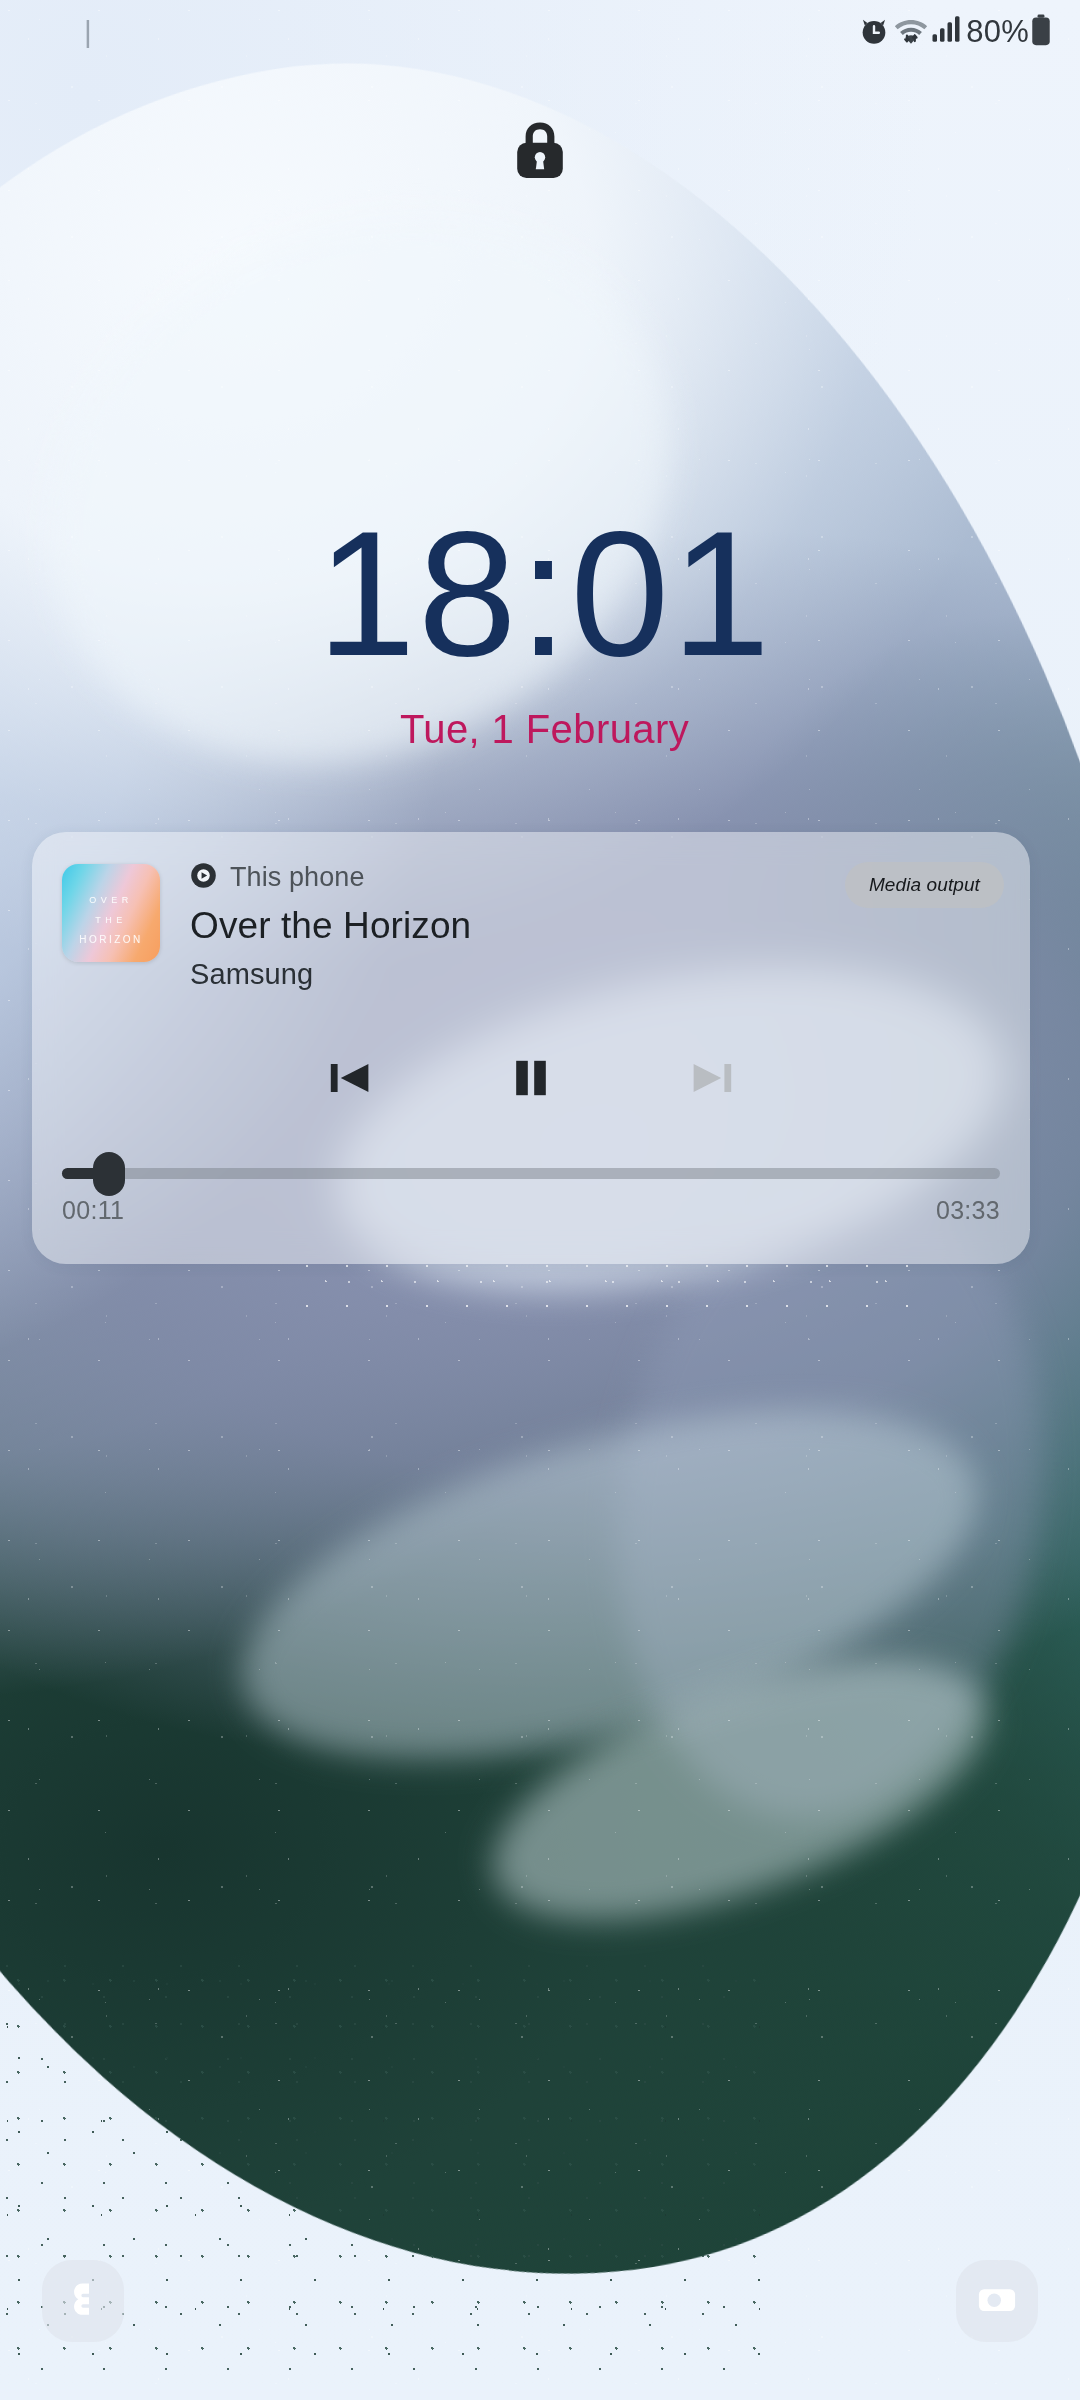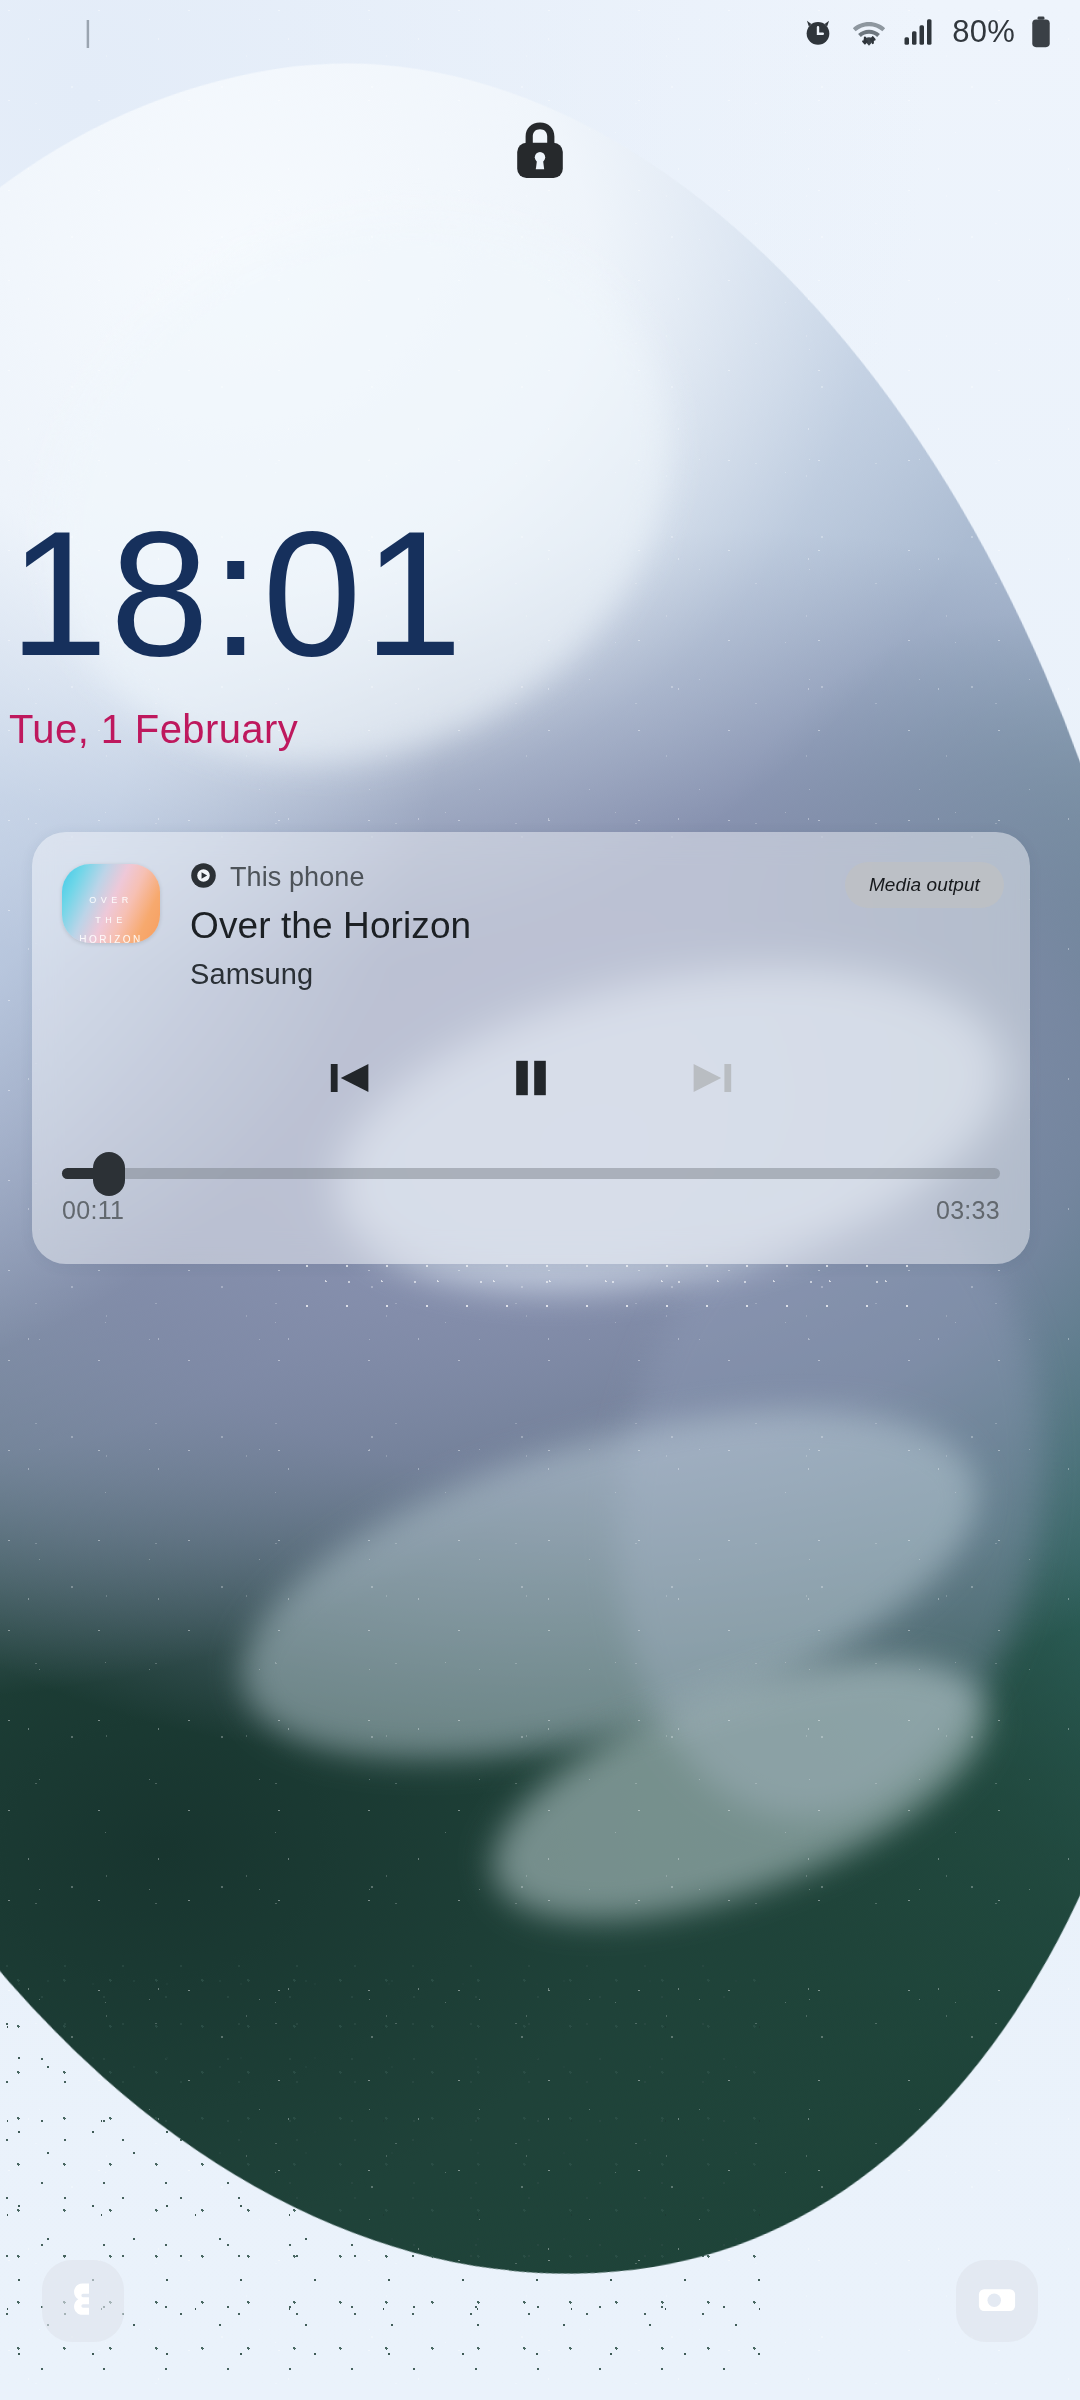--- a/index.html
+++ b/index.html
@@ -110,34 +110,34 @@
     padding:0 28px 0 0;
     z-index:40;
   }
   .sb-left{ display:flex; align-items:center; gap:0; padding-left:84px; }
   .sb-pipe{ color:#9aa4b0; font-size:30px; line-height:1; margin-right:12px; font-weight:300;}
   .sb-carrier{
     font-size:31px; color:#3c4349; letter-spacing:.1px;
     -webkit-mask-image:linear-gradient(90deg,#000 0%,#000 88%,rgba(0,0,0,.25) 100%);
             mask-image:linear-gradient(90deg,#000 0%,#000 88%,rgba(0,0,0,.25) 100%);
   }
-  .sb-right{ display:flex; align-items:center; gap:15px; }
+  .sb-right{ display:flex; align-items:flex-start; gap:1px; }
   .sb-icon{ display:flex; align-items:center; }
   .sb-batt-text{ font-size:31px; color:#31373d; margin-left:4px; letter-spacing:.2px;}
 
   
   #lock-icon{
     position:absolute; left:0; right:0; top:118px;
     display:flex; justify-content:center; z-index:30;
   }
 
   
   #clockwrap{
     position:absolute; left:9px; right:0; top:505px;
-    z-index:30;
+    text-align:center; z-index:30;
   }
   .clock{
     font-size:178px; line-height:1;
     font-weight:200;
     color:#16305c;
     letter-spacing:2px;
     font-family:"Liberation Sans", sans-serif;
   }
   .date{
     margin-top:24px;
@@ -153,21 +153,21 @@
     background:rgba(244,247,250,0.48);
     backdrop-filter:blur(14px);
     -webkit-backdrop-filter:blur(14px);
     box-shadow:0 2px 14px rgba(40,60,90,.08);
     overflow:hidden;
     z-index:35;
   }
   .mc-top{ position:relative; padding:32px 0 0 0; height:200px; }
   .mc-art{
     position:absolute; left:30px; top:32px;
-    width:98px; height:79px; border-radius:28px;
+    width:98px; height:98px; border-radius:16px;
     background:
       linear-gradient(115deg,#3ec9e8 0%,#6fd6e8 16%,#bcd4e8 34%,#eec8d8 50%,#f6c0b4 64%,#f7a96e 82%,#f79e5e 100%);
     box-shadow:0 1px 4px rgba(0,0,0,.14);
     overflow:hidden;
   }
   .mc-art-txt{
     position:absolute; left:0; right:0; top:26px;
     text-align:center;
     color:rgba(255,255,255,.82);
     font-size:9px; line-height:20px; letter-spacing:4.5px;

